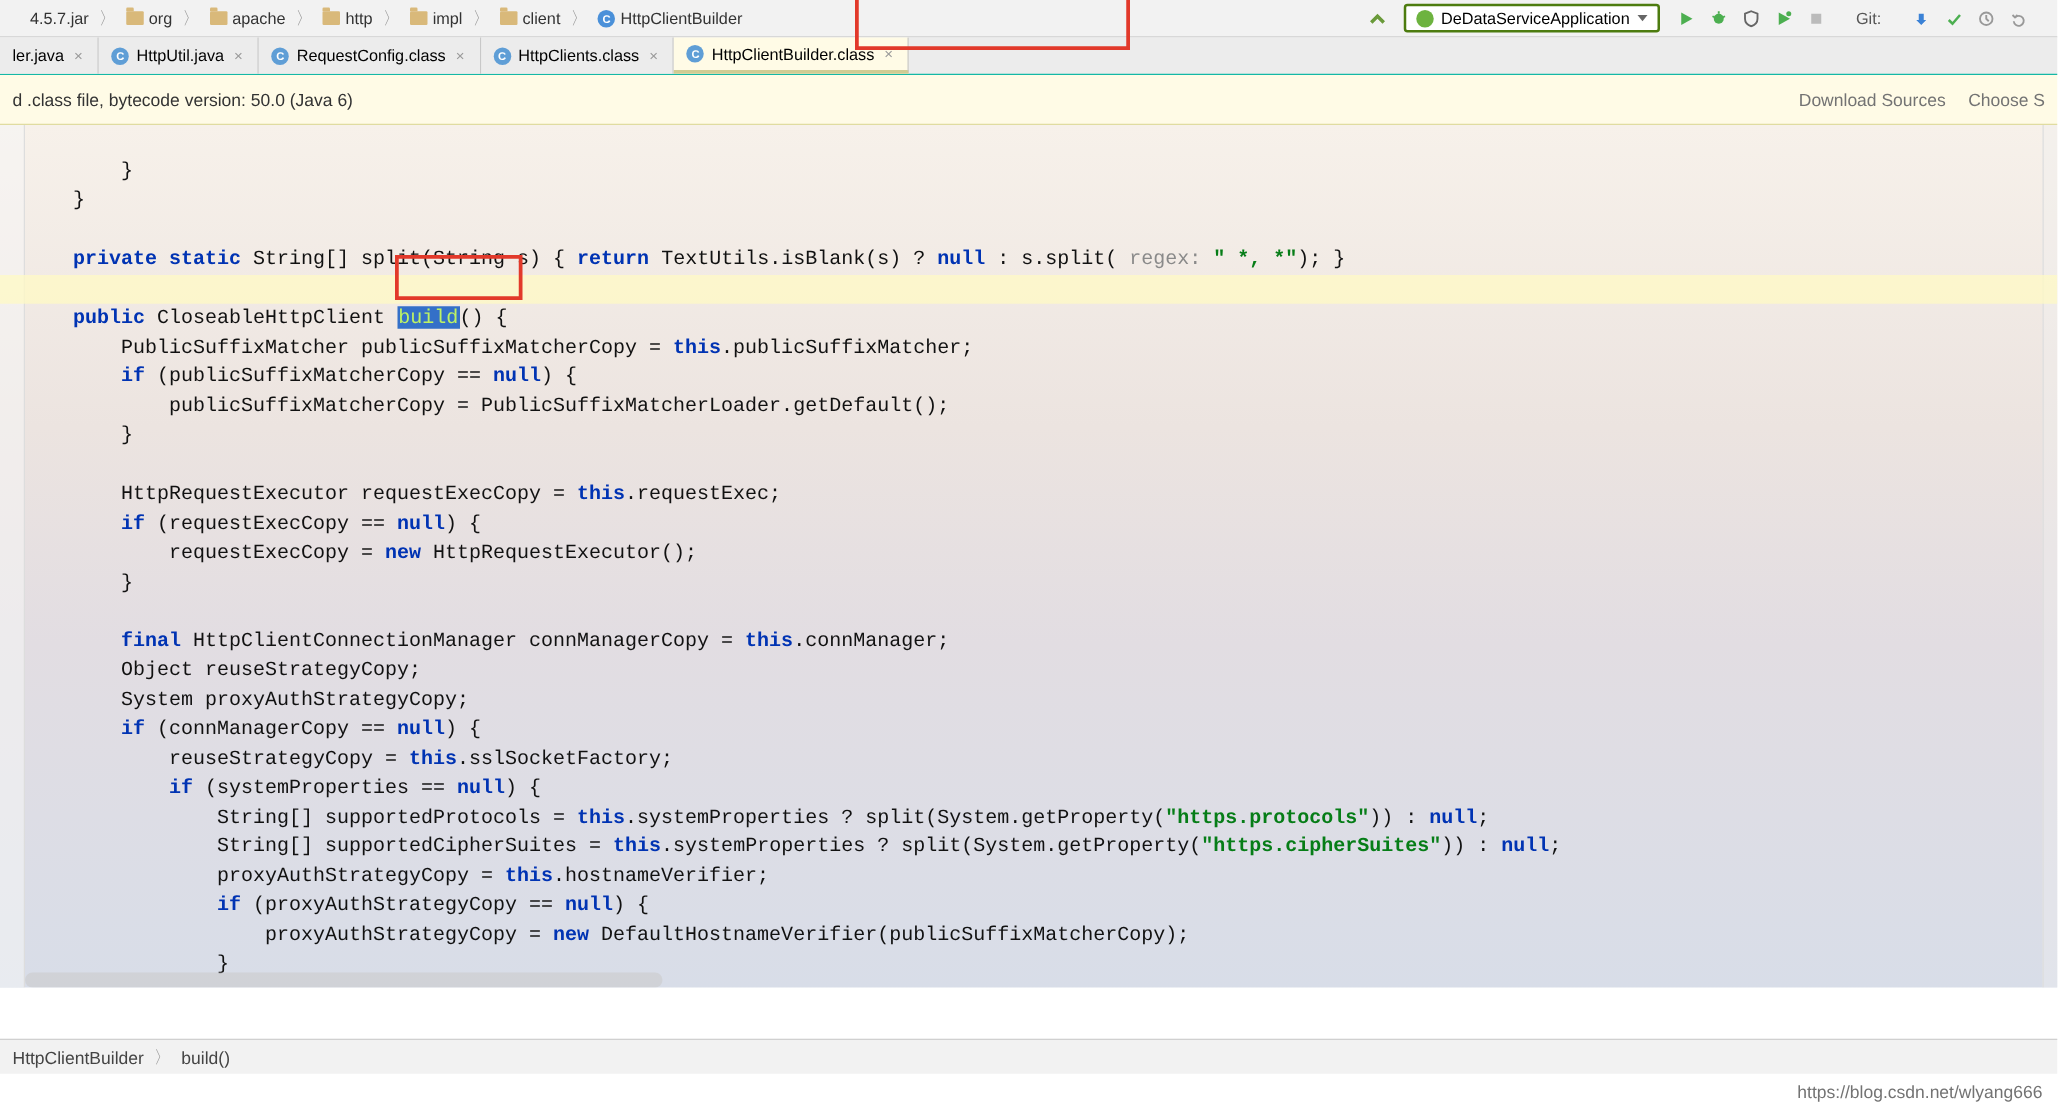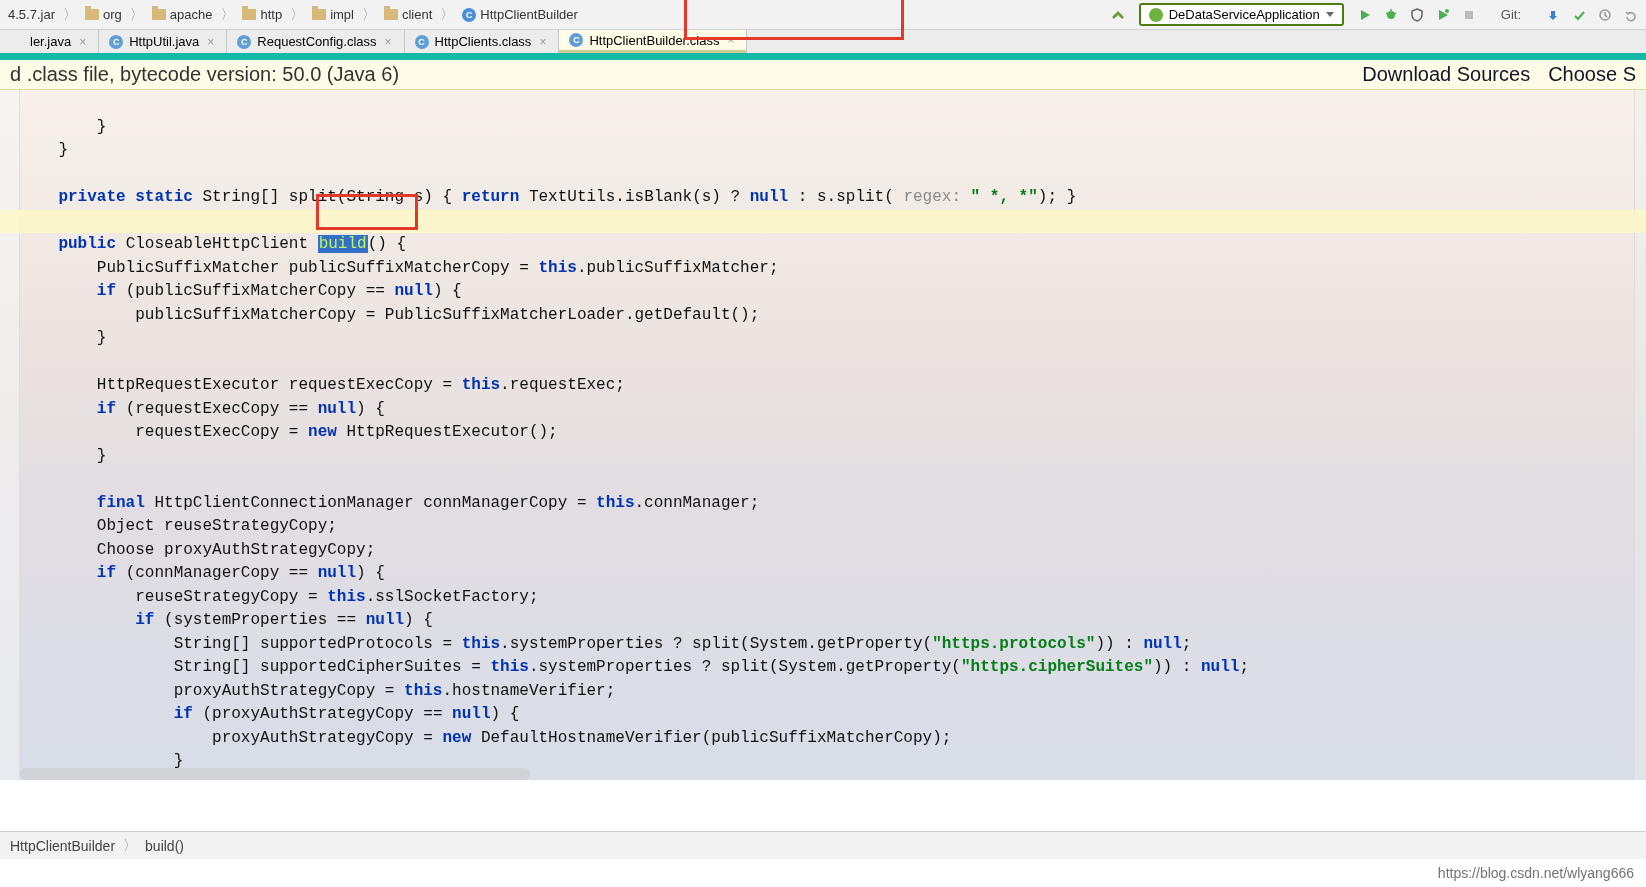--- a/index.html
+++ b/index.html
@@ -12,21 +12,21 @@
     overflow: hidden;
     position: relative;
   }
   
   .navbar {
     height: 30px;
     display: flex;
     align-items: center;
     background: #f2f2f2;
     border-bottom: 1px solid #d0d0d0;
-    padding: 0 4px;
+    padding: 0 20px;
     gap: 4px;
   }
   .breadcrumb {
     display: flex;
     align-items: center;
     gap: 2px;
     flex: 0 0 auto;
   }
   .crumb {
     display: flex;
@@ -97,24 +97,23 @@
     border-left: 4px solid transparent;
     border-right: 4px solid transparent;
     border-top: 5px solid #666;
   }
   .git-label { color: #555; margin: 0 17px; }
 
   
   .tabs {
     display: flex;
     background: #ececec;
-    border-bottom: 7px solid #14b8a6;
+    border-bottom: 1px solid #14b8a6;
     height: 30px;
     align-items: stretch;
-    padding-left: 20px;
   }
   .tab {
     display: flex;
     align-items: center;
     gap: 6px;
     padding: 0 10px;
     border-right: 1px solid #c8c8c8;
     background: #ececec;
     cursor: pointer;
     position: relative;
@@ -160,30 +159,30 @@
     width: 220px;
     height: 45px;
     pointer-events: none;
     z-index: 50;
   }
 
   
   .infobar {
     background: #fffbe6;
     border-bottom: 1px solid #e0dca0;
-    height: 30px;
+    height: 40px;
     display: flex;
     align-items: center;
     padding: 0 10px;
-    font-size: 20px;
+    font-size: 14px;
     color: #333;
   }
   .info-spacer { flex: 1; }
   .info-link {
-    color: #0f172a;
+    color: #737373;
     cursor: pointer;
     margin-left: 18px;
   }
 
   
   .editor-wrap {
     position: relative;
     height: 690px;
     overflow: hidden;
     background: linear-gradient(180deg, #f7f1ea 0%, #ece4e0 35%, #e2dde2 60%, #d8dde8 100%);
@@ -430,21 +429,21 @@
 <span>            publicSuffixMatcherCopy = PublicSuffixMatcherLoader.getDefault();</span>
 <span>        }</span>
 <span></span>
 <span>        HttpRequestExecutor requestExecCopy = </span><span class="kw">this</span><span>.requestExec;</span>
 <span class="kw">        if </span><span>(requestExecCopy == </span><span class="kw">null</span><span>) {</span>
 <span>            requestExecCopy = </span><span class="kw">new </span><span>HttpRequestExecutor();</span>
 <span>        }</span>
 <span></span>
 <span class="kw">        final </span><span>HttpClientConnectionManager connManagerCopy = </span><span class="kw">this</span><span>.connManager;</span>
 <span>        Object reuseStrategyCopy;</span>
-<span>        Choose proxyAuthStrategyCopy;</span>
+<span>        System proxyAuthStrategyCopy;</span>
 <span class="kw">        if </span><span>(connManagerCopy == </span><span class="kw">null</span><span>) {</span>
 <span>            reuseStrategyCopy = </span><span class="kw">this</span><span>.sslSocketFactory;</span>
 <span class="kw">            if </span><span>(systemProperties == </span><span class="kw">null</span><span>) {</span>
 <span>                String[] supportedProtocols = </span><span class="kw">this</span><span>.systemProperties ? split(System.getProperty(</span><span class="str">"https.protocols"</span><span>)) : </span><span class="kw">null</span><span>;</span>
 <span>                String[] supportedCipherSuites = </span><span class="kw">this</span><span>.systemProperties ? split(System.getProperty(</span><span class="str">"https.cipherSuites"</span><span>)) : </span><span class="kw">null</span><span>;</span>
 <span>                proxyAuthStrategyCopy = </span><span class="kw">this</span><span>.hostnameVerifier;</span>
 <span class="kw">                if </span><span>(proxyAuthStrategyCopy == </span><span class="kw">null</span><span>) {</span>
 <span>                    proxyAuthStrategyCopy = </span><span class="kw">new </span><span>DefaultHostnameVerifier(publicSuffixMatcherCopy);</span>
 <span>                }</span>
   </div>

